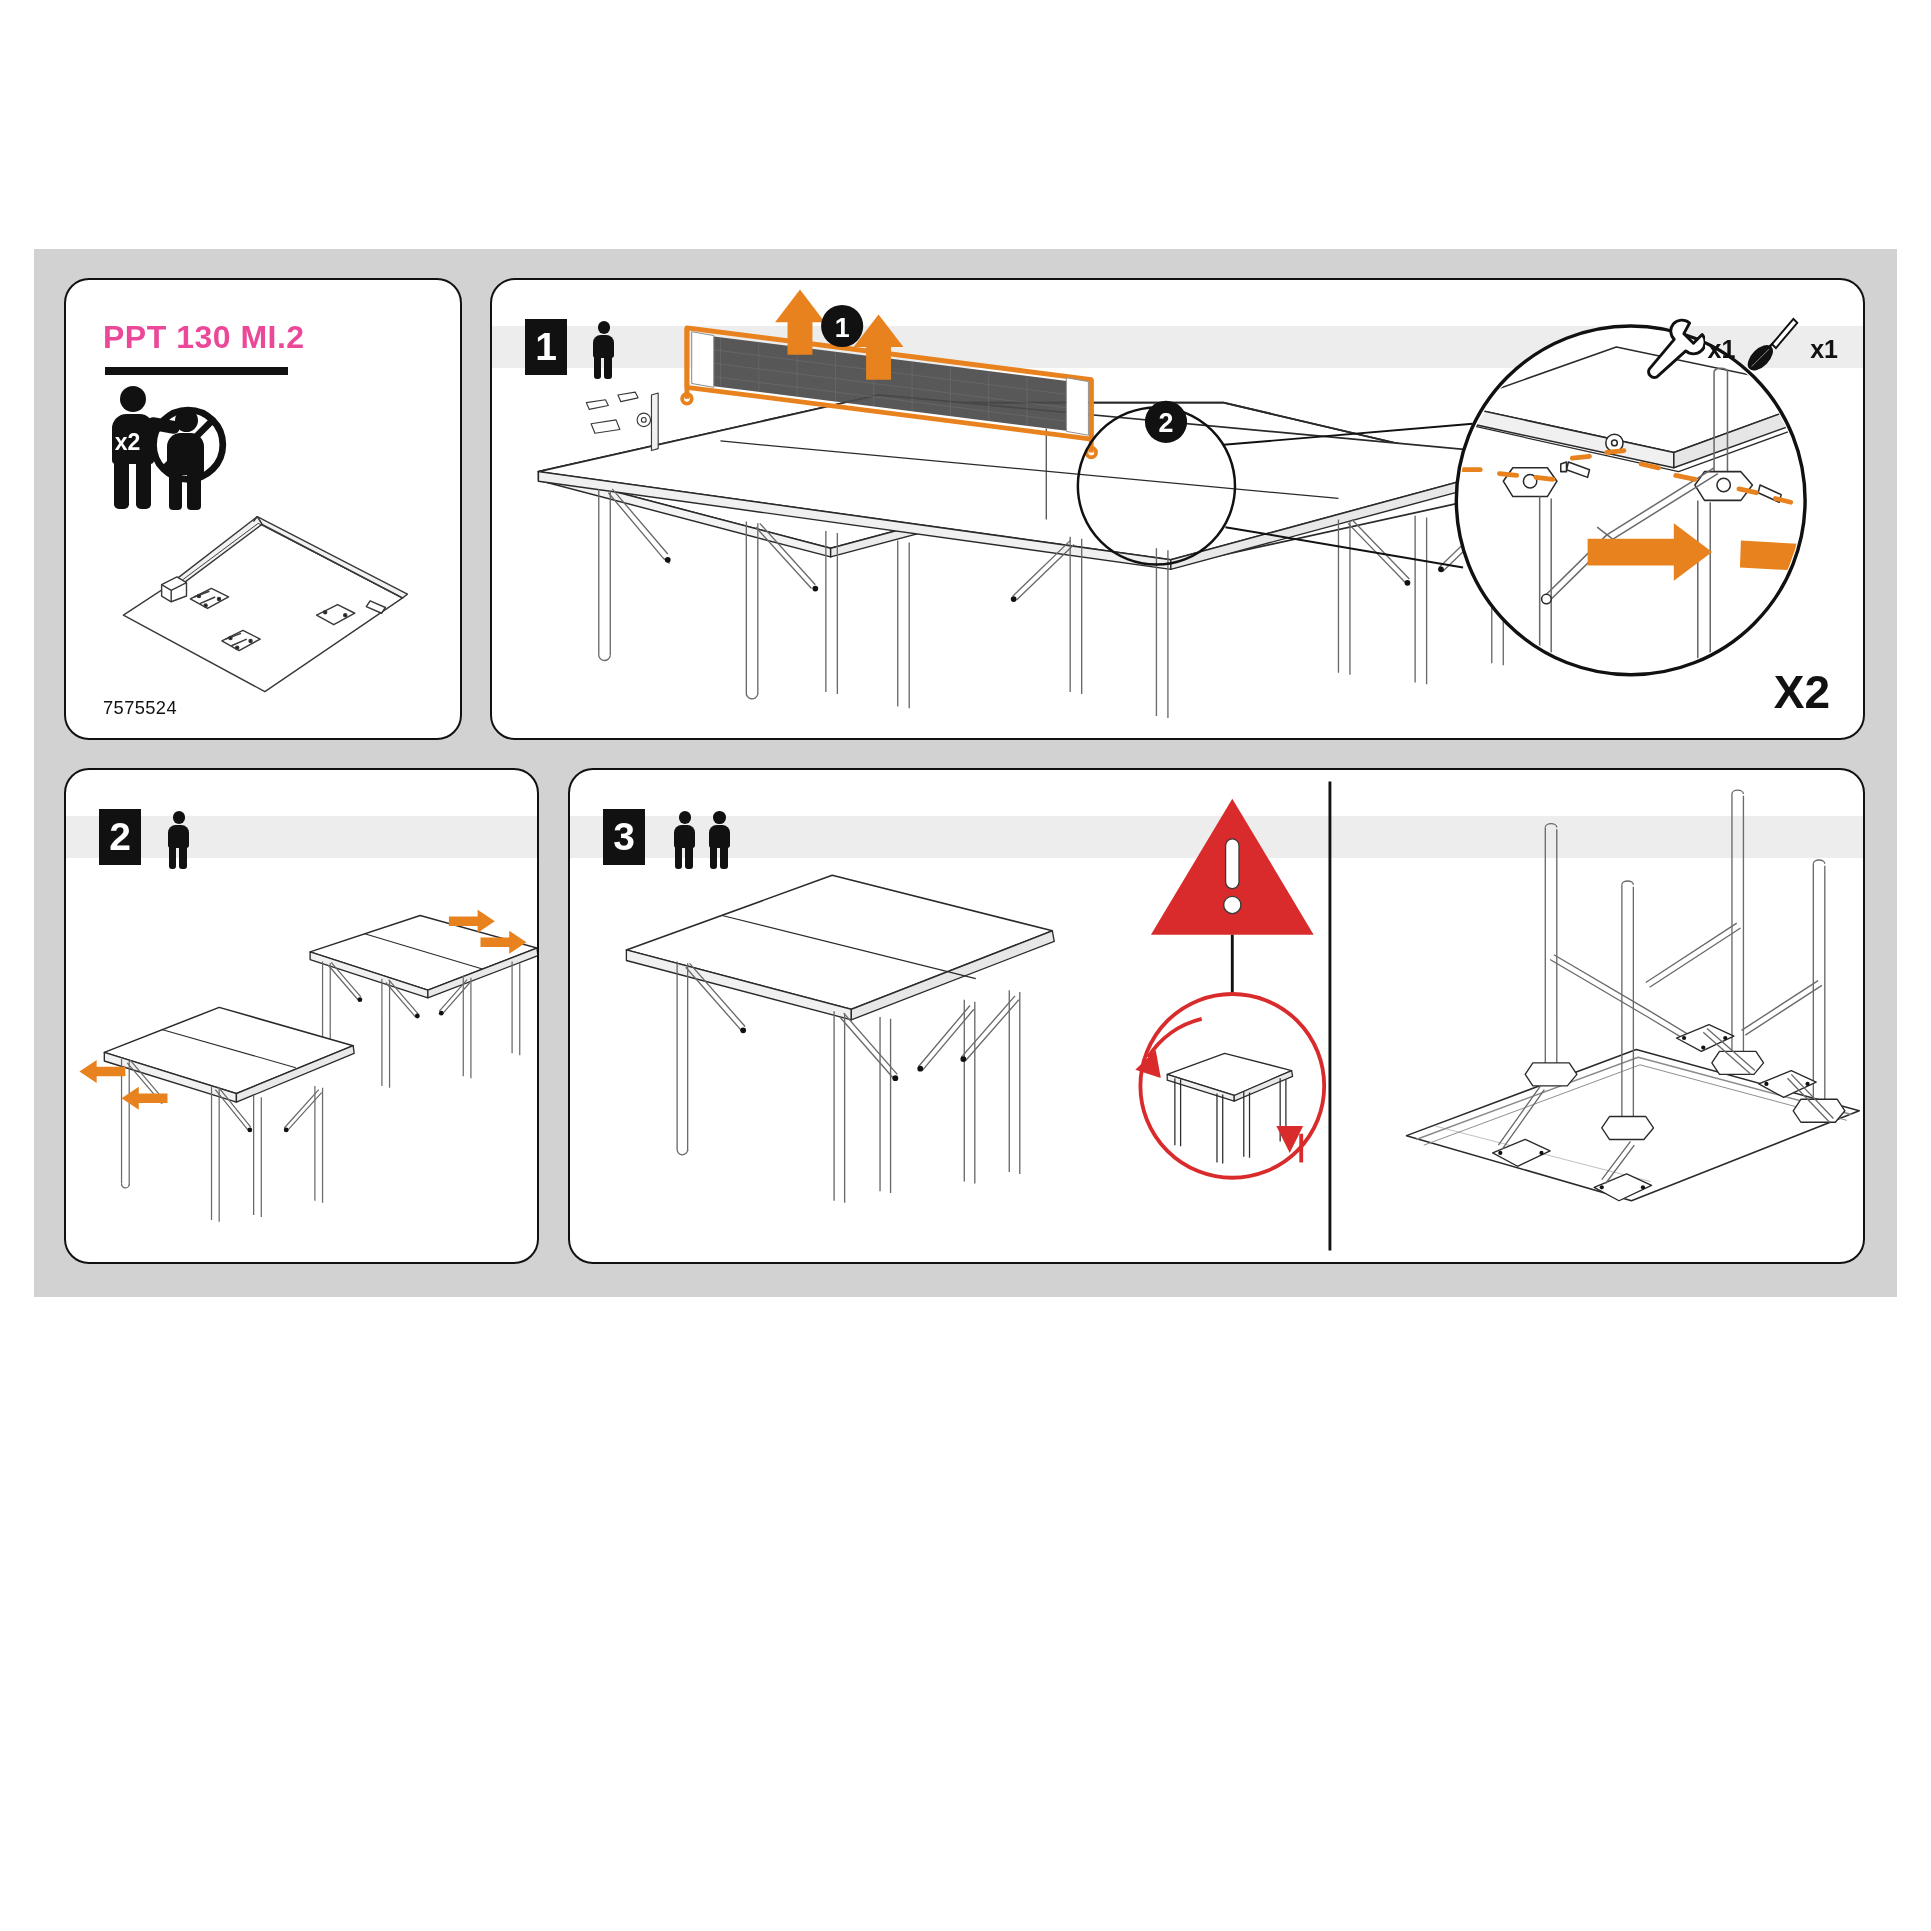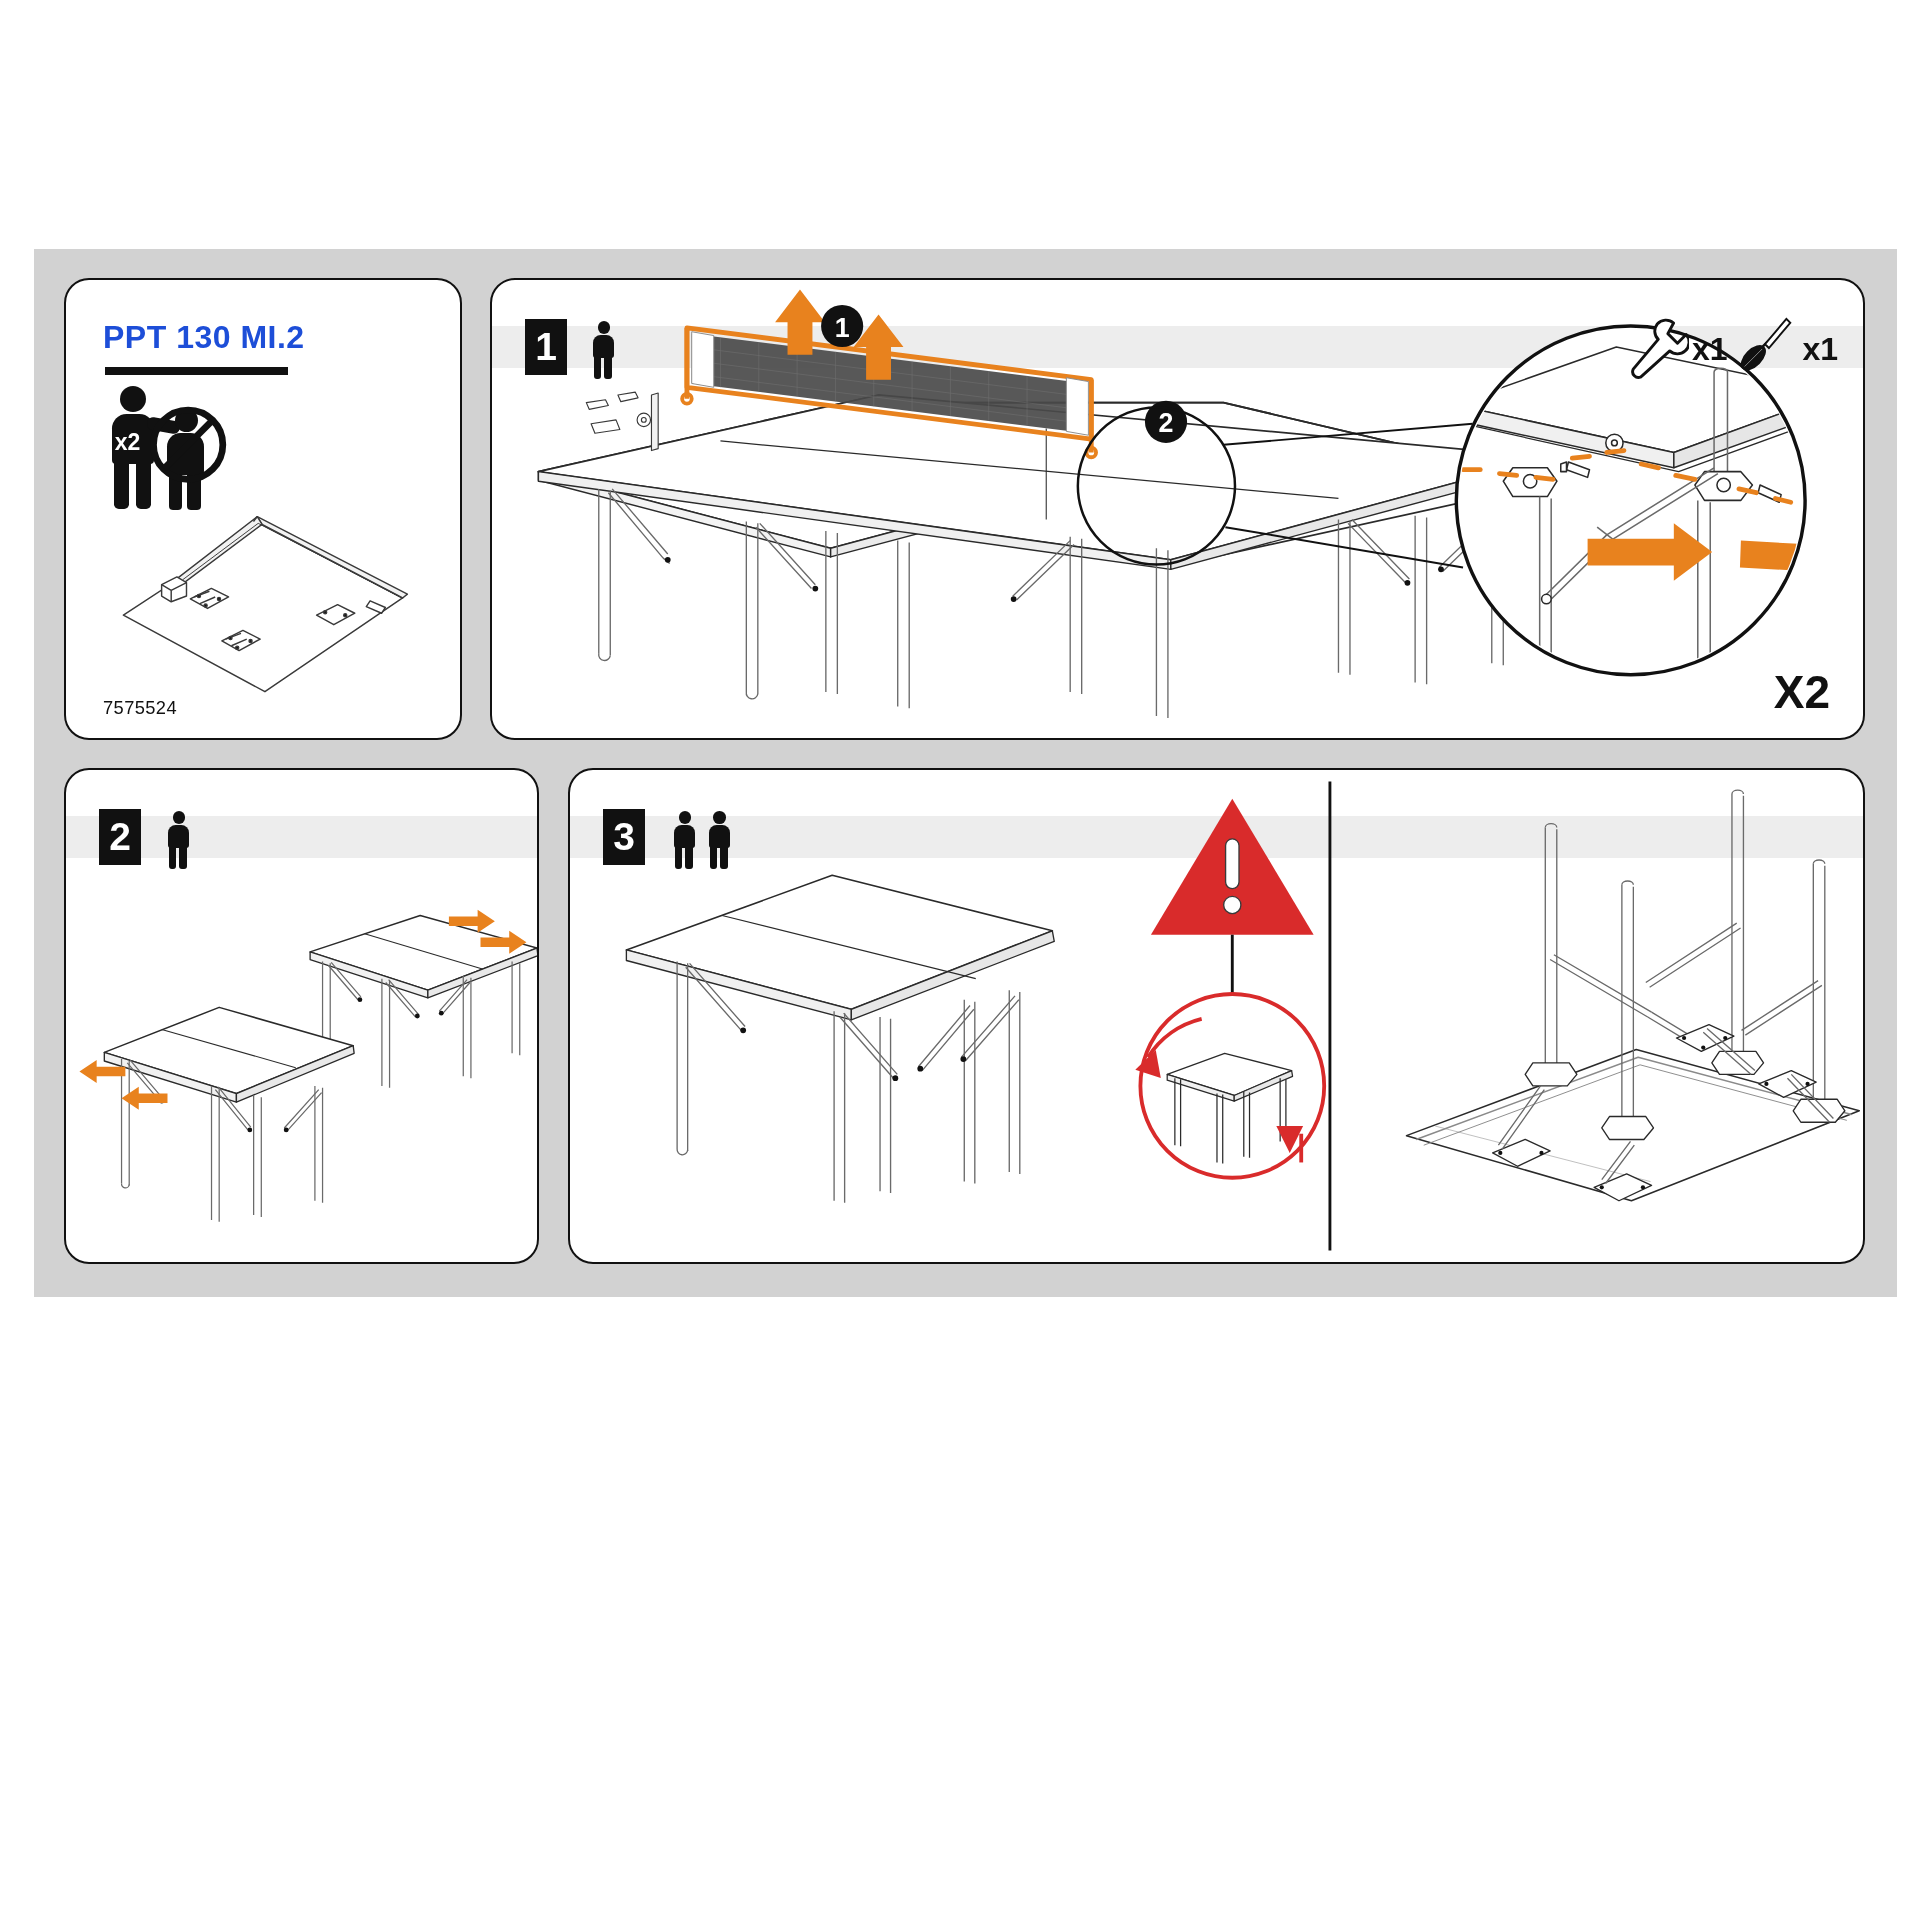--- a/index.html
+++ b/index.html
@@ -77,21 +77,21 @@
     position: absolute; top: 35px; width: 7.7px; height: 23px;
     background: #111111; border-radius: 0 0 2.9px 2.9px;
   }
   .person .legL { left: 4.8px; }
   .person .legR { left: 15.4px; }
 
   
   #cover-title {
     position: absolute; left: 37px; top: 39px;
     font-size: 32px; font-weight: bold; letter-spacing: 0.5px;
-    color: #1d4ed8;
+    color: #ec4899;
   }
   #cover-rule {
     position: absolute; left: 39px; top: 87px;
     width: 183px; height: 7.7px; background: #111111;
   }
   #cover-people { position: absolute; left: 39px; top: 104px; width: 174px; height: 130px; }
   #cover-ref {
     position: absolute; left: 37px; top: 417px;
     font-size: 18.3px; color: #111111; letter-spacing: 0.4px;
   }
@@ -140,21 +140,21 @@
     position: absolute; left: 0; top: 0; width: 100%; height: 100%;
     pointer-events: none;
   }
 
   
   #tools {
     position: absolute; right: 25px; top: 35px;
     display: flex; align-items: center; gap: 3.9px; z-index: 6;
   }
   .tool-item { display: flex; align-items: center; gap: 2.9px; }
-  .tool-qty { font-size: 32px; font-weight: bold; color: #111; }
+  .tool-qty { font-size: 25px; font-weight: bold; color: #111; }
 
   
   .scene { position: absolute; left: 0; top: 0; width: 100%; height: 100%; }
 
   .x2-big {
     position: absolute; font-size: 46px; font-weight: bold; color: #111;
   }
 </style>
 </head>
 <body>

